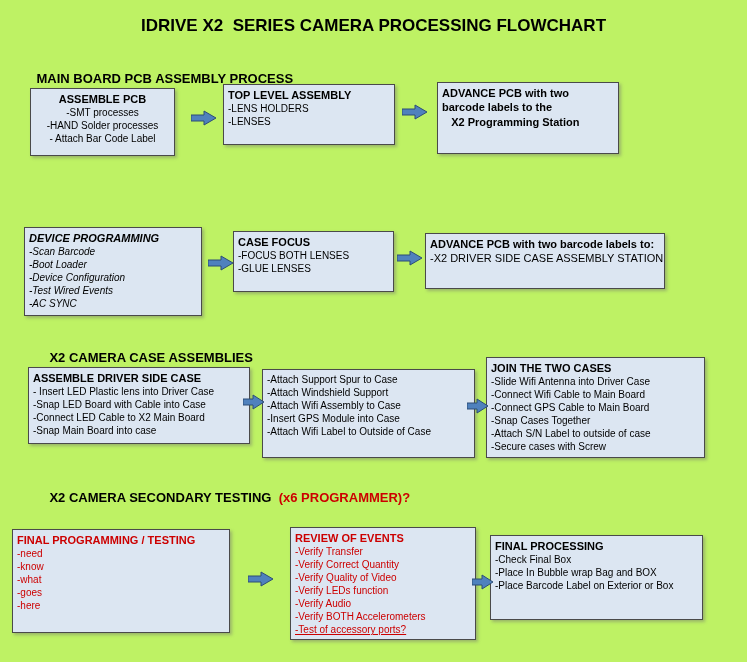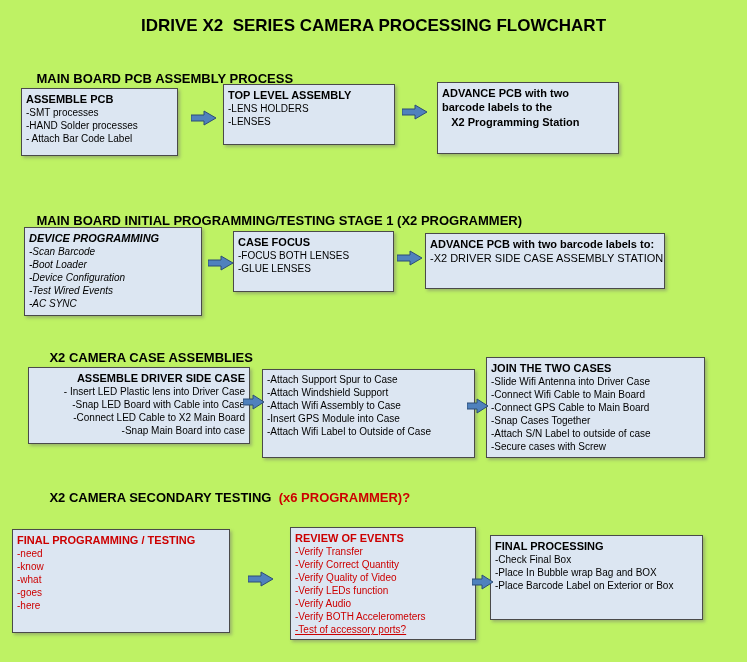--- a/index.html
+++ b/index.html
@@ -62,21 +62,21 @@
 <body>
 
 <div class="canvas">
 
   <div class="page-title">IDRIVE X2  SERIES CAMERA PROCESSING FLOWCHART</div>
 
   <div class="section-heading" style="left:22px; top:56px;">
     <span>MAIN BOARD PCB ASSEMBLY PROCESS</span><span class="heading-red"></span>
   </div>
 
-  <div class="box" style="left:21px; top:88px; width:157px; height:68px;">
+  <div class="box" style="left:30px; top:88px; width:145px; height:68px;text-align:center;">
     <div class="box-title">ASSEMBLE PCB</div>
     <div class="box-line">-SMT processes</div>
     <div class="box-line">-HAND Solder processes</div>
     <div class="box-line">- Attach Bar Code Label</div>
   </div>
 
   <div class="arrow" style="left:191px; top:110px;">
     <svg width="26" height="16" viewBox="0 0 26 16">
         <polygon points="0,5 13,5 13,1 25,8 13,15 13,11 0,11" fill="#4f81bd" stroke="#2d4d76" stroke-width="1"></polygon>
       </svg>
@@ -92,23 +92,20 @@
     <svg width="26" height="16" viewBox="0 0 26 16">
         <polygon points="0,5 13,5 13,1 25,8 13,15 13,11 0,11" fill="#4f81bd" stroke="#2d4d76" stroke-width="1"></polygon>
       </svg>
   </div>
 
   <div class="box bold-lines" style="left:437px; top:82px; width:182px; height:72px;">
     <div class="box-title">ADVANCE PCB with two barcode labels to the</div>
     <div class="box-line">   X2 Programming Station</div>
   </div>
 
-  <div class="section-heading" style="left:22px; top:198px;">
-    <span>MAIN BOARD INITIAL PROGRAMMING/TESTING STAGE 1 (X2 PROGRAMMER)</span><span class="heading-red"></span>
-  </div>
 
   <div class="box" style="left:24px; top:227px; width:178px; height:89px;font-style:italic;">
     <div class="box-title">DEVICE PROGRAMMING</div>
     <div class="box-line">-Scan Barcode</div>
     <div class="box-line">-Boot Loader</div>
     <div class="box-line">-Device Configuration</div>
     <div class="box-line">-Test Wired Events</div>
     <div class="box-line">-AC SYNC</div>
   </div>
 
@@ -132,21 +129,21 @@
 
   <div class="box tight" style="left:425px; top:233px; width:240px; height:56px;">
     <div class="box-title">ADVANCE PCB with two barcode labels to:</div>
     <div class="box-line">-X2 DRIVER  SIDE  CASE  ASSEMBLY STATION</div>
   </div>
 
   <div class="section-heading" style="left:35px; top:335px;">
     <span>X2 CAMERA CASE ASSEMBLIES</span><span class="heading-red"></span>
   </div>
 
-  <div class="box" style="left:28px; top:367px; width:222px; height:77px;text-align:right;">
+  <div class="box" style="left:28px; top:367px; width:222px; height:77px;">
     <div class="box-title">ASSEMBLE DRIVER SIDE CASE</div>
     <div class="box-line">- Insert LED Plastic lens into Driver Case</div>
     <div class="box-line">-Snap LED Board with Cable into Case</div>
     <div class="box-line">-Connect LED Cable to X2 Main Board</div>
     <div class="box-line">-Snap Main Board into case</div>
   </div>
 
   <div class="arrow" style="left:243px; top:394px;">
     <svg width="22" height="16" viewBox="0 0 22 16">
         <polygon points="0,5 10,5 10,1 21,8 10,15 10,11 0,11" fill="#4f81bd" stroke="#2d4d76" stroke-width="1"></polygon>

